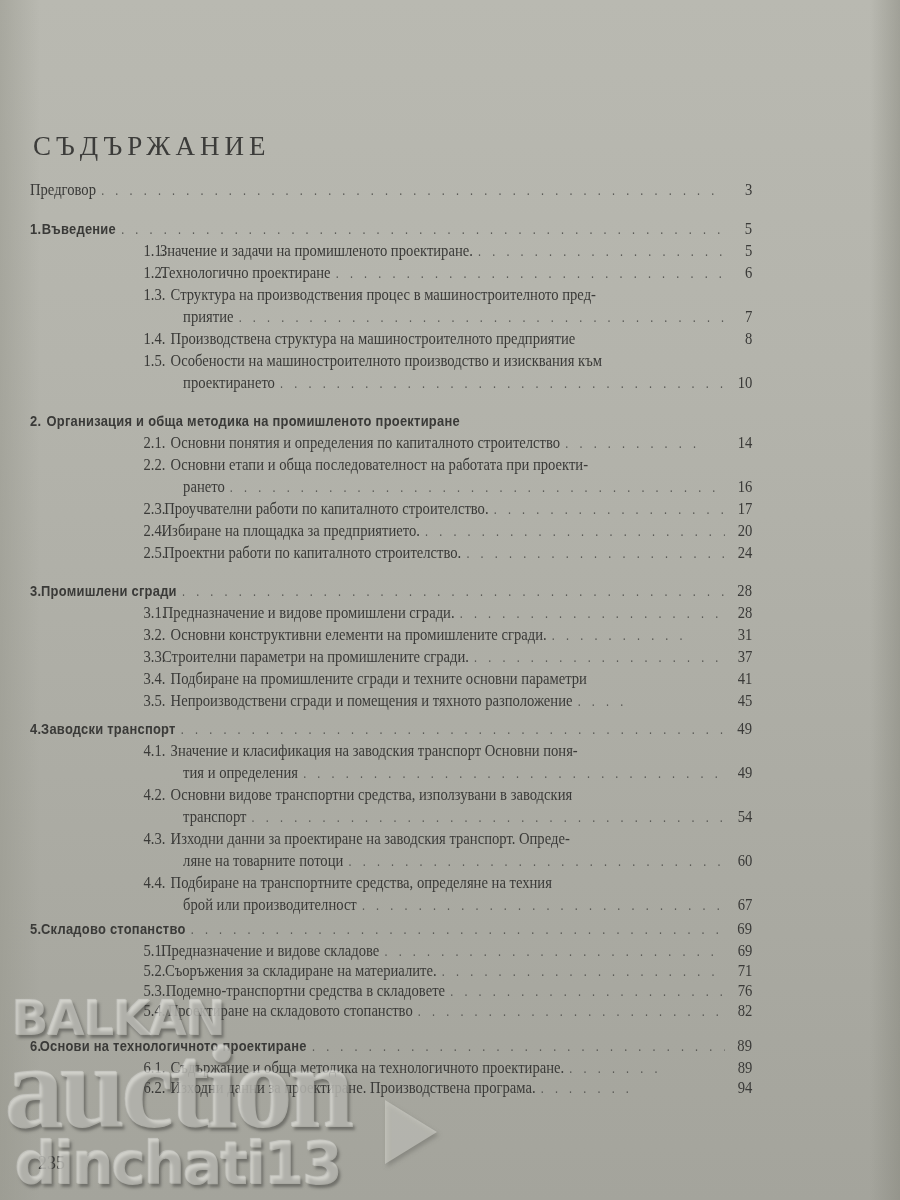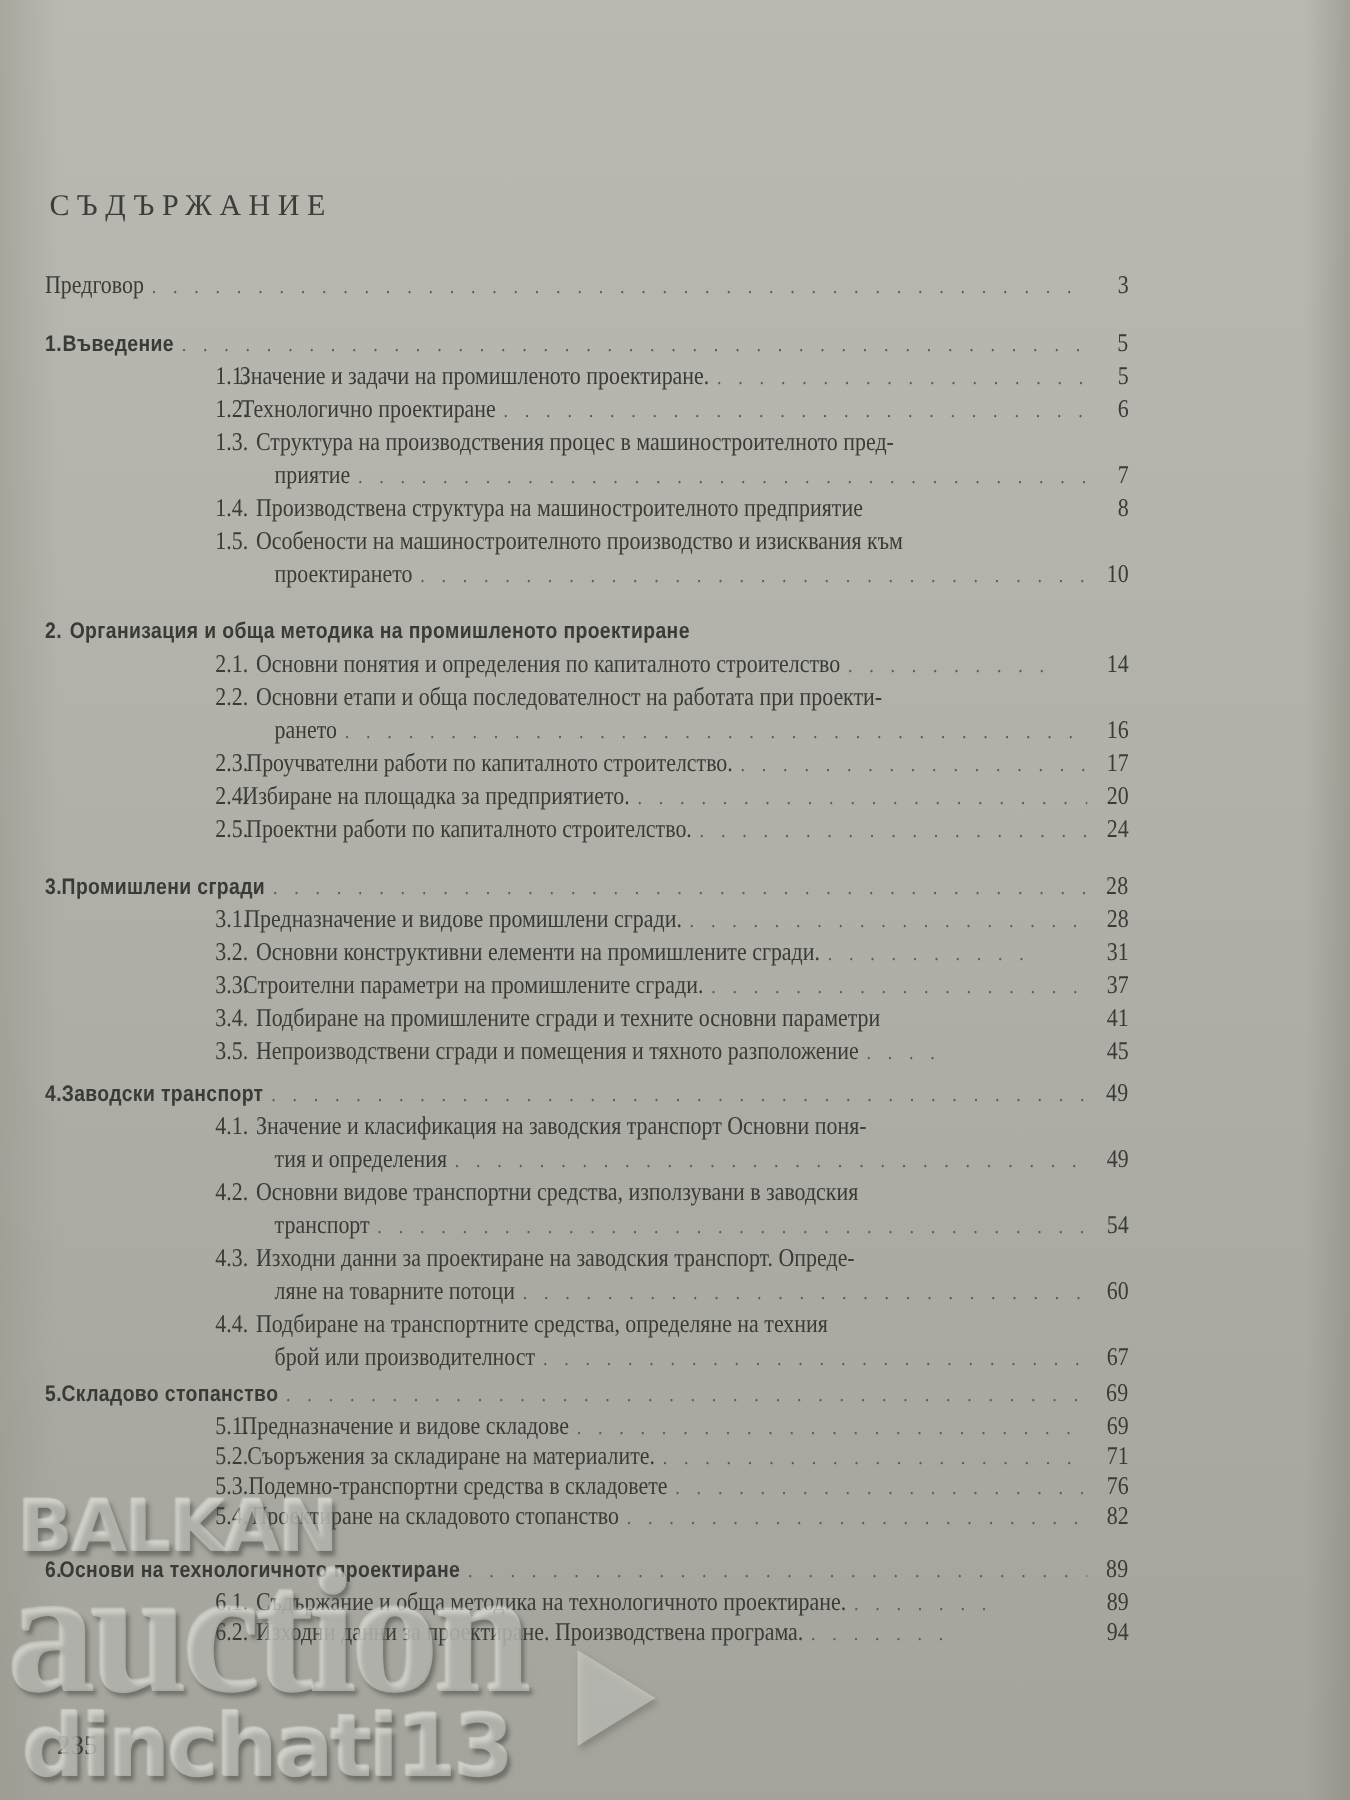--- a/index.html
+++ b/index.html
@@ -20,21 +20,21 @@
       background: linear-gradient(90deg, rgba(150,150,140,0.5), rgba(150,150,140,0));
     }
     .page-shade-right {
       position: absolute; right: 0; top: 0; bottom: 0; width: 30px;
       background: linear-gradient(270deg, rgba(130,130,120,0.45), rgba(130,130,120,0));
     }
     .toc-title {
       position: absolute;
       left: 33px;
       top: 113px;
-      font-size: 20px;
+      font-size: 27px;
       letter-spacing: 5px;
       color: #3c3c3a;
       font-weight: normal;
     }
     .toc {
       position: absolute;
       left: 30px;
       top: 0;
       width: 840px;
     }

